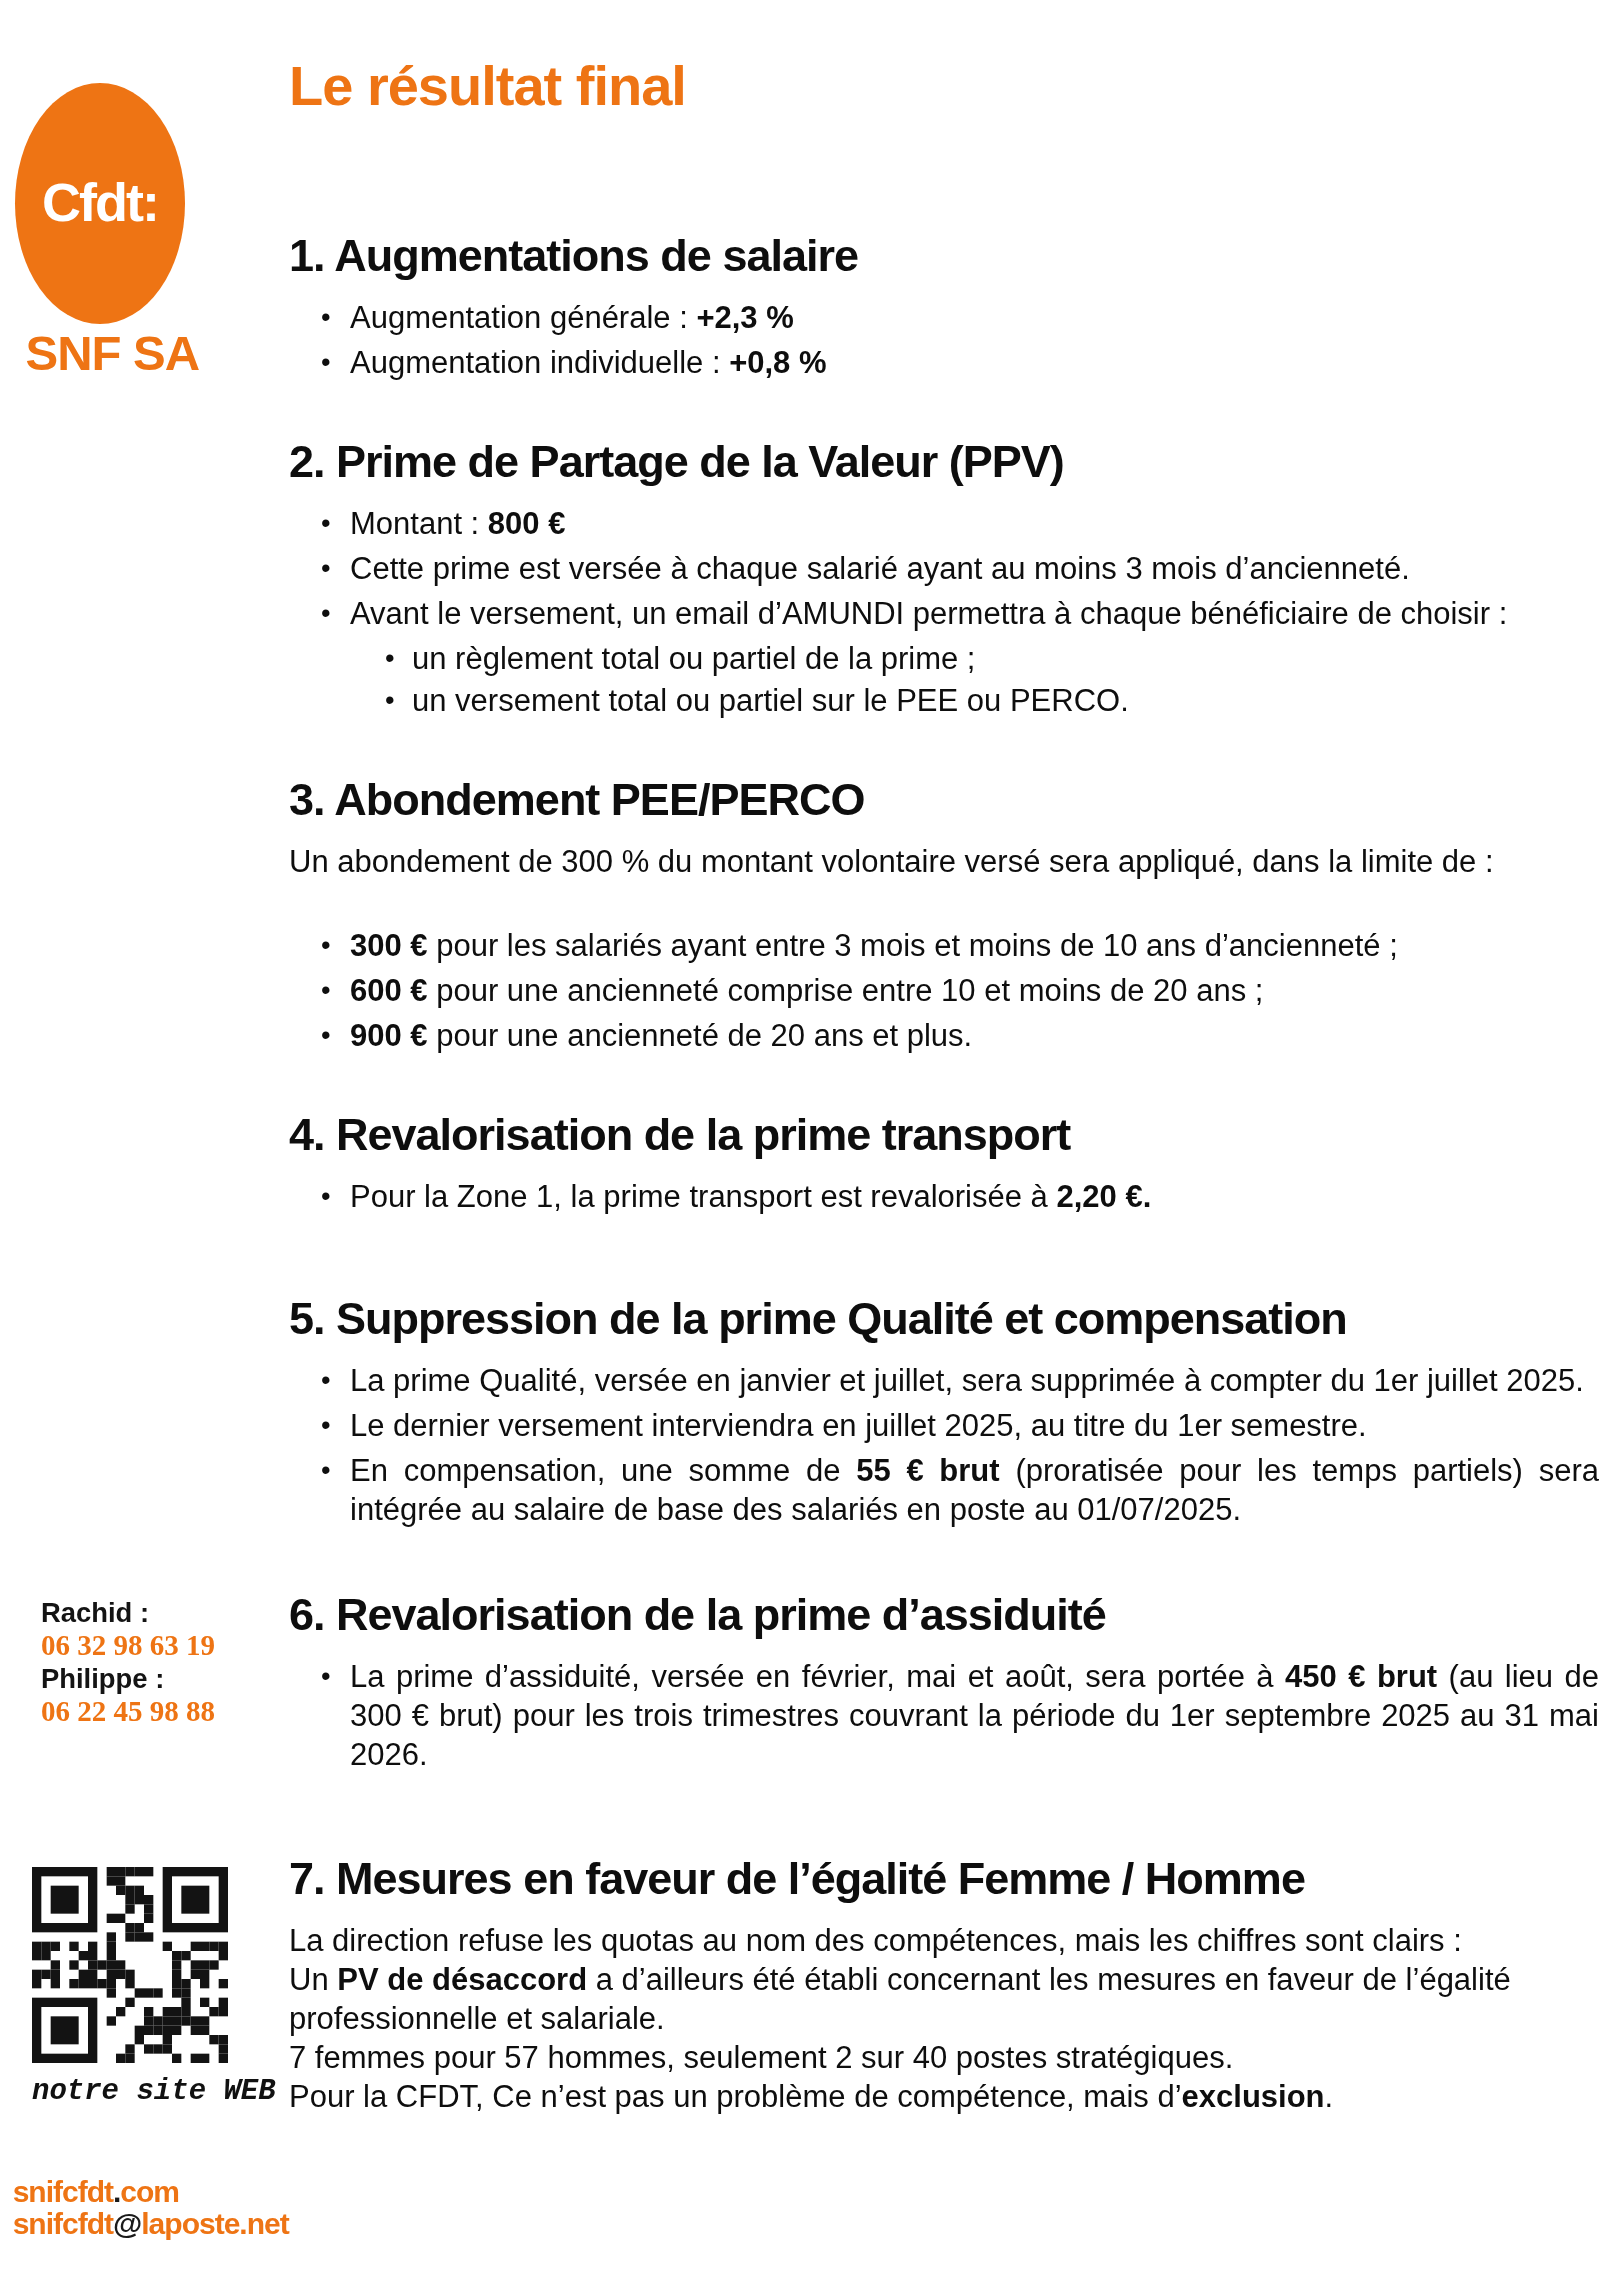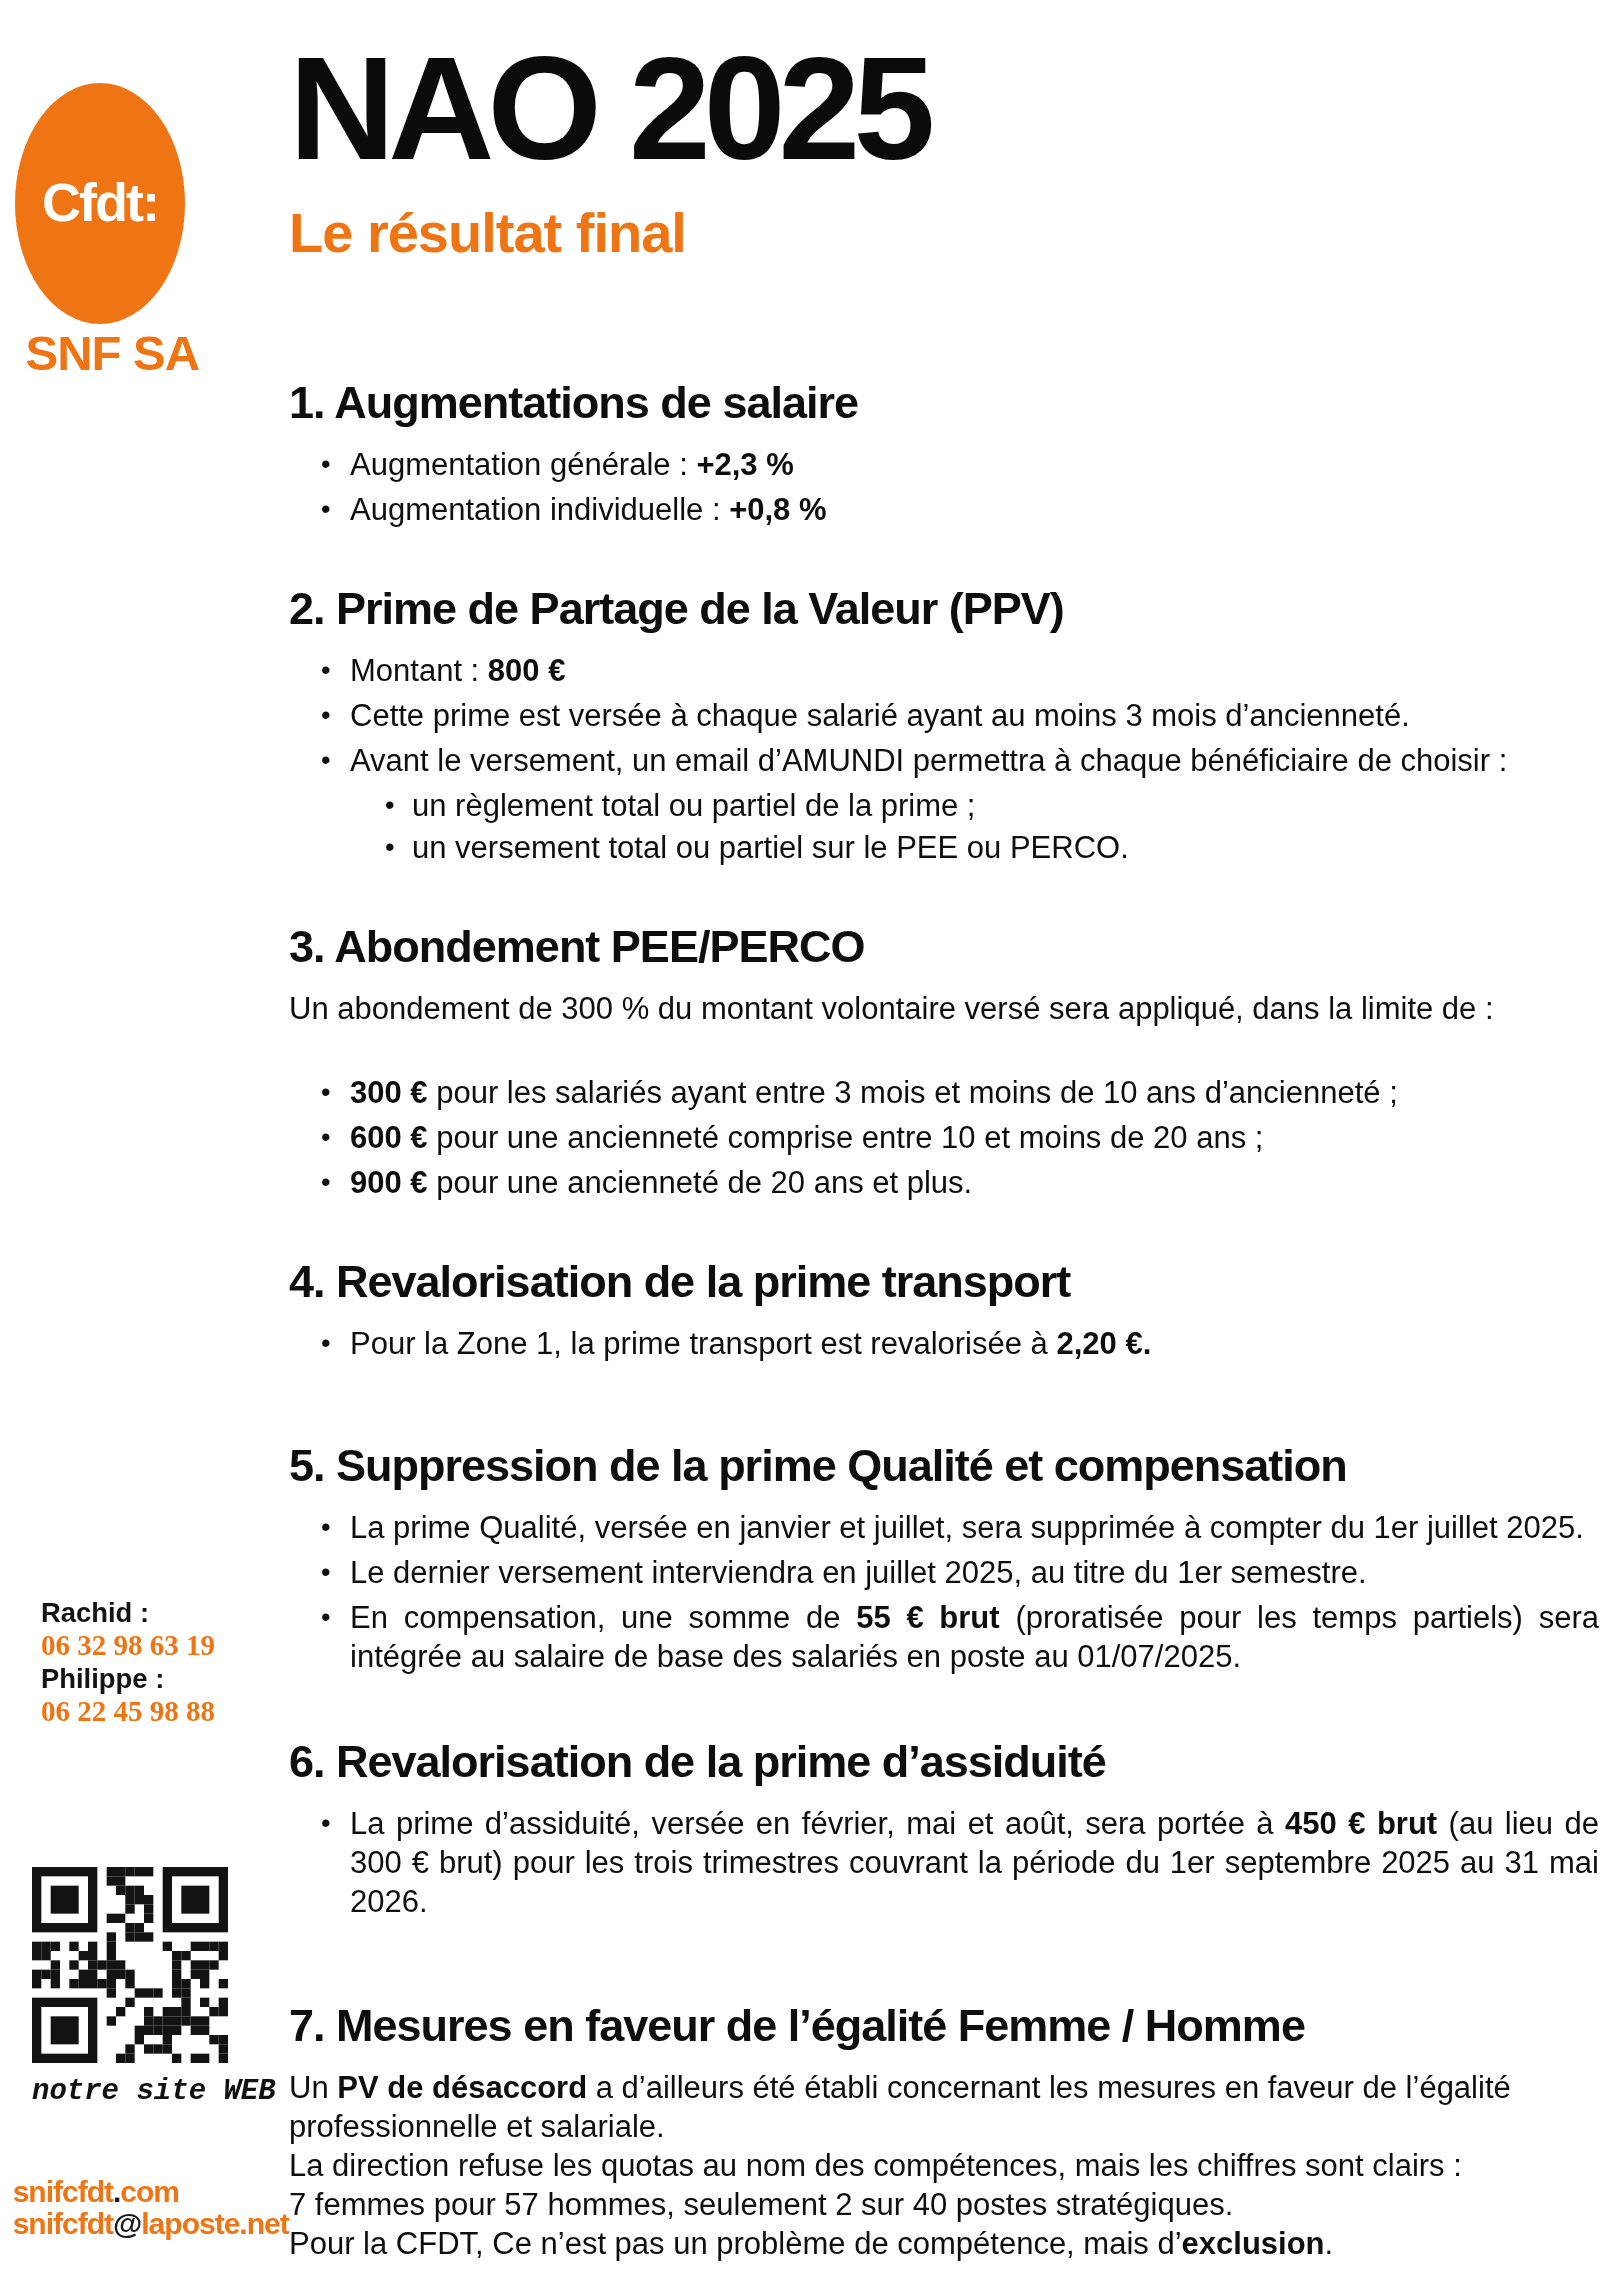--- a/index.html
+++ b/index.html
@@ -220,21 +220,20 @@
       </div>
     <div class="qr-caption">notre site WEB</div>
   </div>
 
   <div class="footer-links">
       <div class="f-link"><span style="color: rgb(238, 116, 20);">snifcfdt</span><span style="color: rgb(26, 26, 26);">.</span><span style="color: rgb(238, 116, 20);">com</span></div>
       <div class="f-link"><span style="color: rgb(238, 116, 20);">snifcfdt</span><span style="color: rgb(26, 26, 26);">@</span><span style="color: rgb(238, 116, 20);">laposte.net</span></div>
     </div>
 
   <div class="main">
-    <h1 class="title">NAO 2025</h1>
     <div class="subtitle">Le résultat final</div>
     <div class="sections">
         <section class="sec">
           <h2 class="sec-h">1. Augmentations de salaire</h2>
           <div class="bullet lvl1"><span class="marker">•</span><span class="txt"><span>Augmentation générale : </span><span class="bseg">+2,3 %</span></span></div>
           <div class="bullet lvl1"><span class="marker">•</span><span class="txt"><span>Augmentation individuelle : </span><span class="bseg">+0,8 %</span></span></div>
         </section>
         <section class="sec">
           <h2 class="sec-h">2. Prime de Partage de la Valeur (PPV)</h2>
           <div class="bullet lvl1"><span class="marker">•</span><span class="txt"><span>Montant : </span><span class="bseg">800 €</span></span></div>
@@ -274,22 +273,22 @@
         </section>
         <section class="sec">
           <h2 class="sec-h">6. Revalorisation de la prime d’assiduité</h2>
           <div class="bullet lvl1 just">
             <span class="marker">•</span>
             <span class="txt"><span>La prime d’assiduité, versée en février, mai et août, sera portée à </span><span class="bseg">450 € brut</span><span> (au lieu de 300 € brut) pour les trois trimestres couvrant la période du 1er septembre 2025 au 31 mai 2026.</span></span>
           </div>
         </section>
         <section class="sec">
           <h2 class="sec-h">7. Mesures en faveur de l’égalité Femme / Homme</h2>
+          <div class="para"><span class="txt"><span>La direction refuse les quotas au nom des compétences, mais les chiffres sont clairs :</span></span></div>
           <div class="para"><span class="txt"><span>Un </span><span class="bseg">PV de désaccord</span><span> a d’ailleurs été établi concernant les mesures en faveur de l’égalité professionnelle et salariale.</span></span></div>
-          <div class="para"><span class="txt"><span>La direction refuse les quotas au nom des compétences, mais les chiffres sont clairs :</span></span></div>
           <div class="para"><span class="txt"><span>7 femmes pour 57 hommes, seulement 2 sur 40 postes stratégiques.</span></span></div>
           <div class="para"><span class="txt"><span>Pour la CFDT, Ce n’est pas un problème de compétence, mais d’</span><span class="bseg">exclusion</span><span>.</span></span></div>
         </section>
       </div>
   </div>
 
 </div>
 
 
 </body></html>

